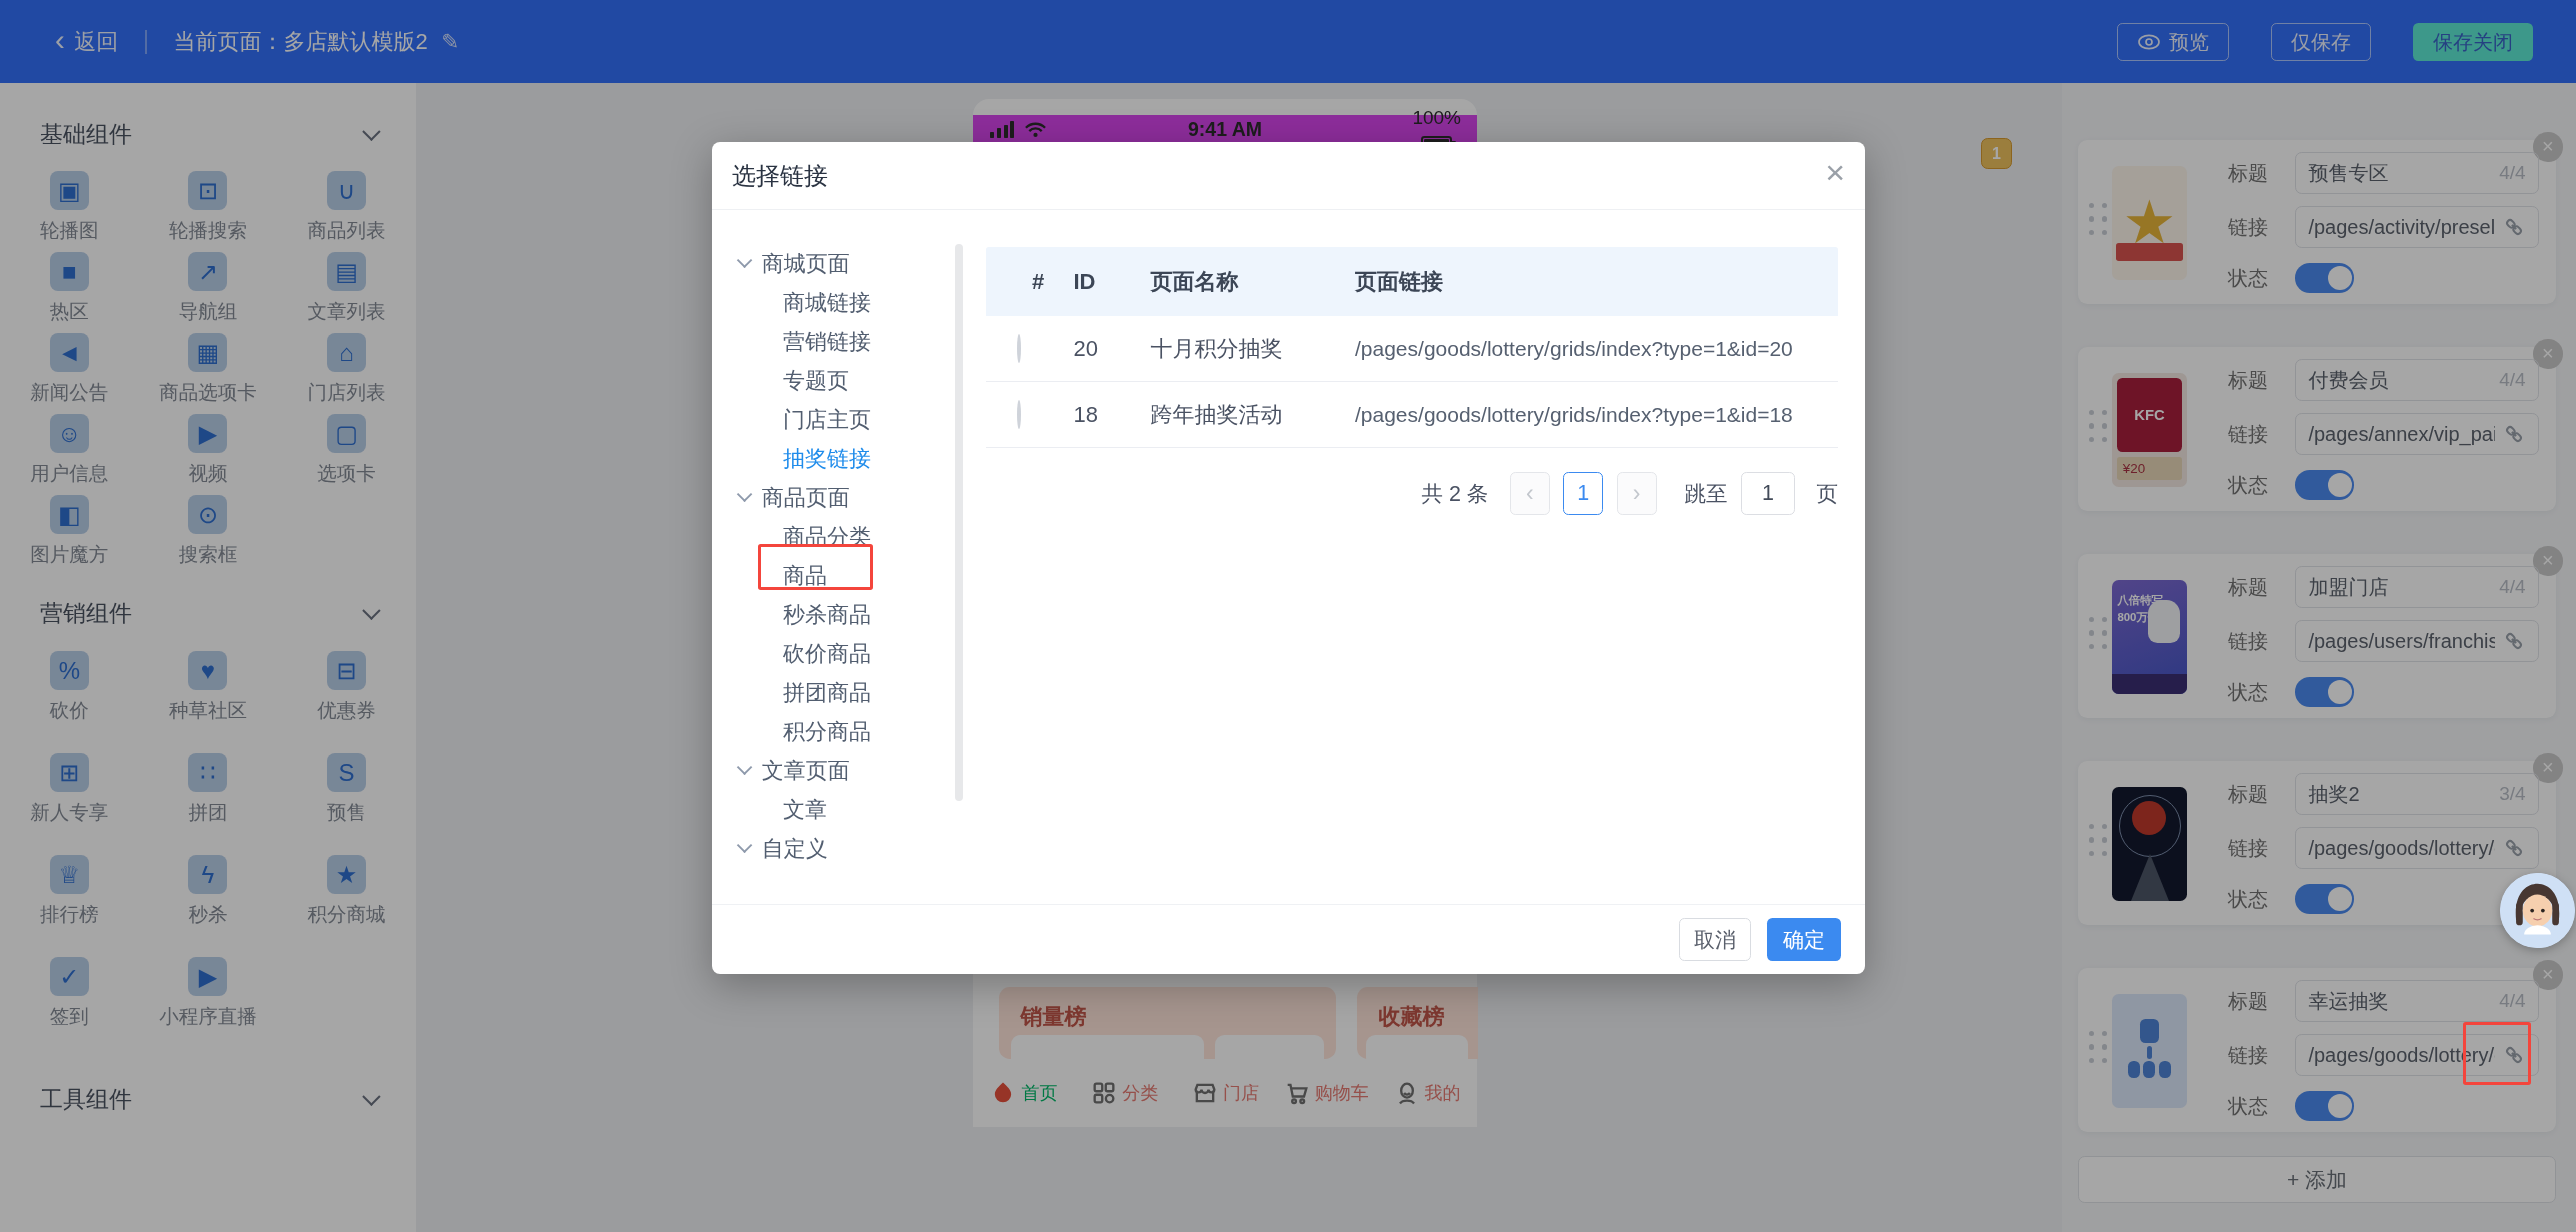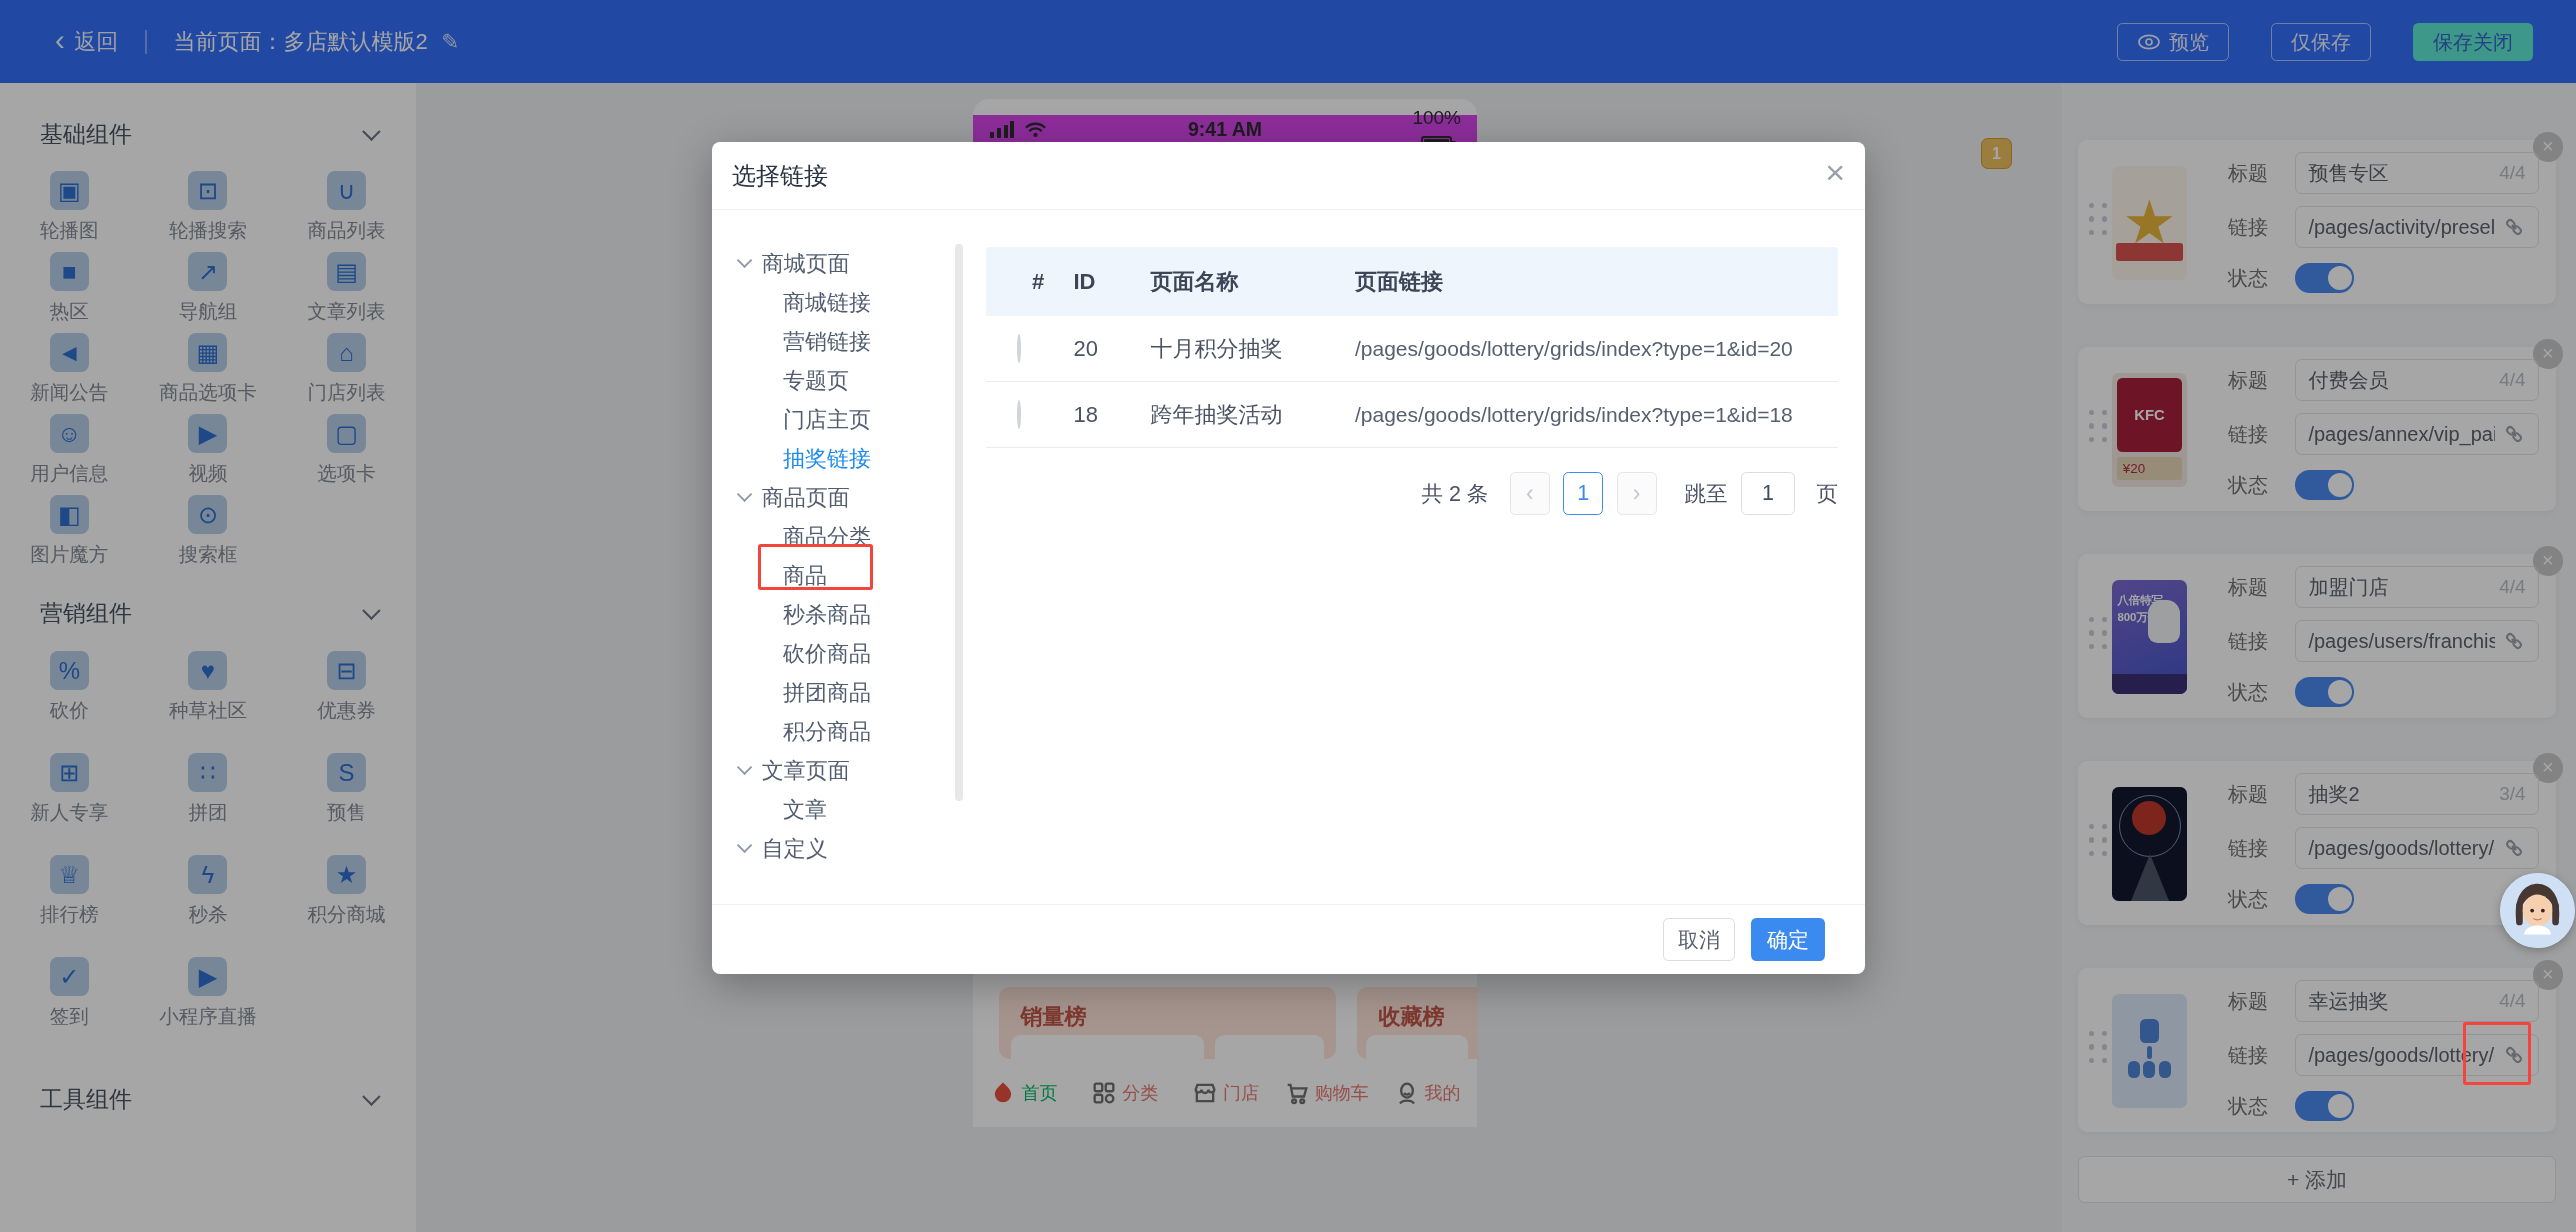--- a/index.html
+++ b/index.html
@@ -145,21 +145,21 @@
   .pg-btn { width:40px; height:43px; border:1.3px solid #e4e6ea; border-radius:5.4px; background:#fbfbfc; color:#c3c7cd;
             display:flex; align-items:center; justify-content:center; font-size:23px; }
   .pg-cur { width:40px; height:43px; border:1.3px solid #3b8af0; border-radius:5.4px; color:#3b8af0; background:#fff;
             display:flex; align-items:center; justify-content:center; margin:0 13.4px; }
   .pg-jump { margin-left:28px; margin-right:13.4px; }
   .pg-input { width:54px; height:43px; border:1.3px solid #dcdee3; border-radius:5.4px; display:flex; align-items:center;
               justify-content:center; color:#434b59; }
   .pg-unit { margin-left:21.5px; }
 
   .m-foot { position:absolute; left:0; right:0; bottom:0; height:70px; border-top:1.3px solid #eff1f4;
-            display:flex; align-items:center; justify-content:flex-end; padding-right:40px; gap:16px; }
+            display:flex; align-items:center; justify-content:flex-end; padding-right:24px; gap:16px; }
   .btn-cancel { width:72px; height:43px; border:1.3px solid #d9dce1; border-radius:5.4px; background:#fff; color:#595f6b;
                 font-size:21px; display:flex; align-items:center; justify-content:center; }
   .btn-ok { width:74px; height:43px; border-radius:5.4px; background:#3b8af0; color:#fff; font-size:21px;
             display:flex; align-items:center; justify-content:center; }
 
   
   .anno-link { position:absolute; left:2463px; top:1022px; width:68px; height:63px; border:3.4px solid #f4453c;
                border-radius:2.7px; z-index:70; }
   .avatar { position:absolute; left:2500px; top:873px; width:75px; height:75px; border-radius:50%; z-index:65;
             background:#cfe0f5; overflow:hidden; box-shadow:0 2.7px 9.4px rgba(0,0,0,.25); }

